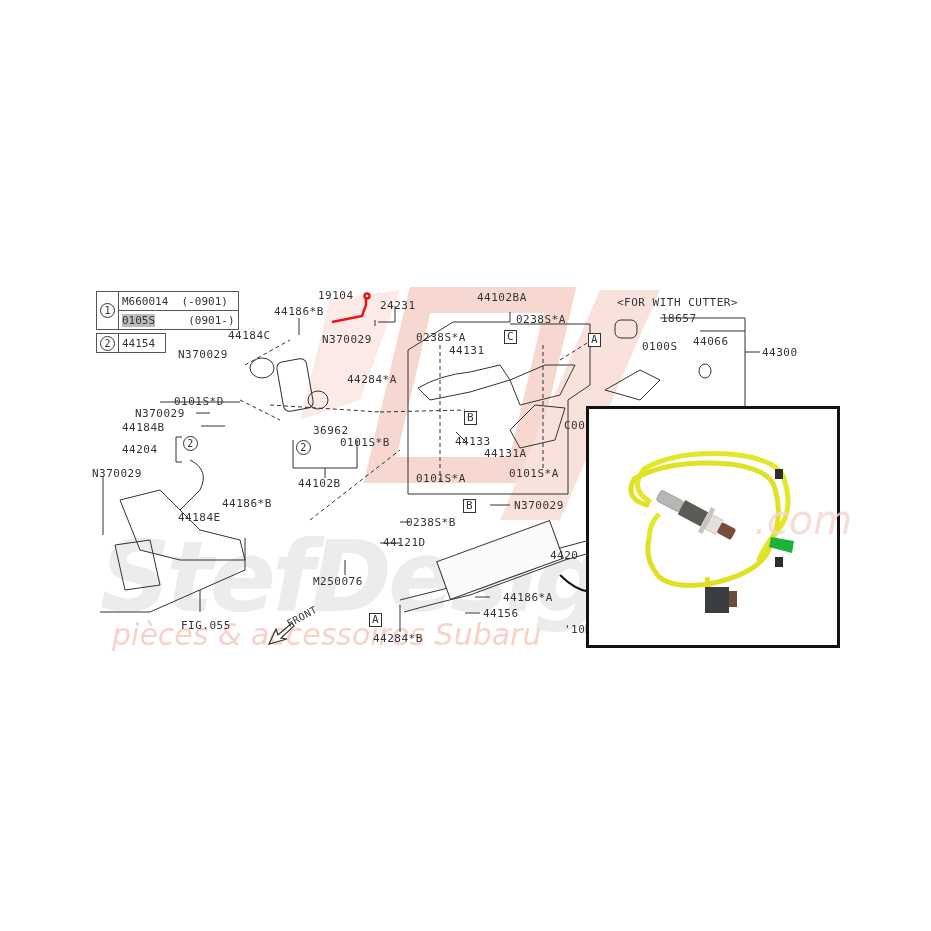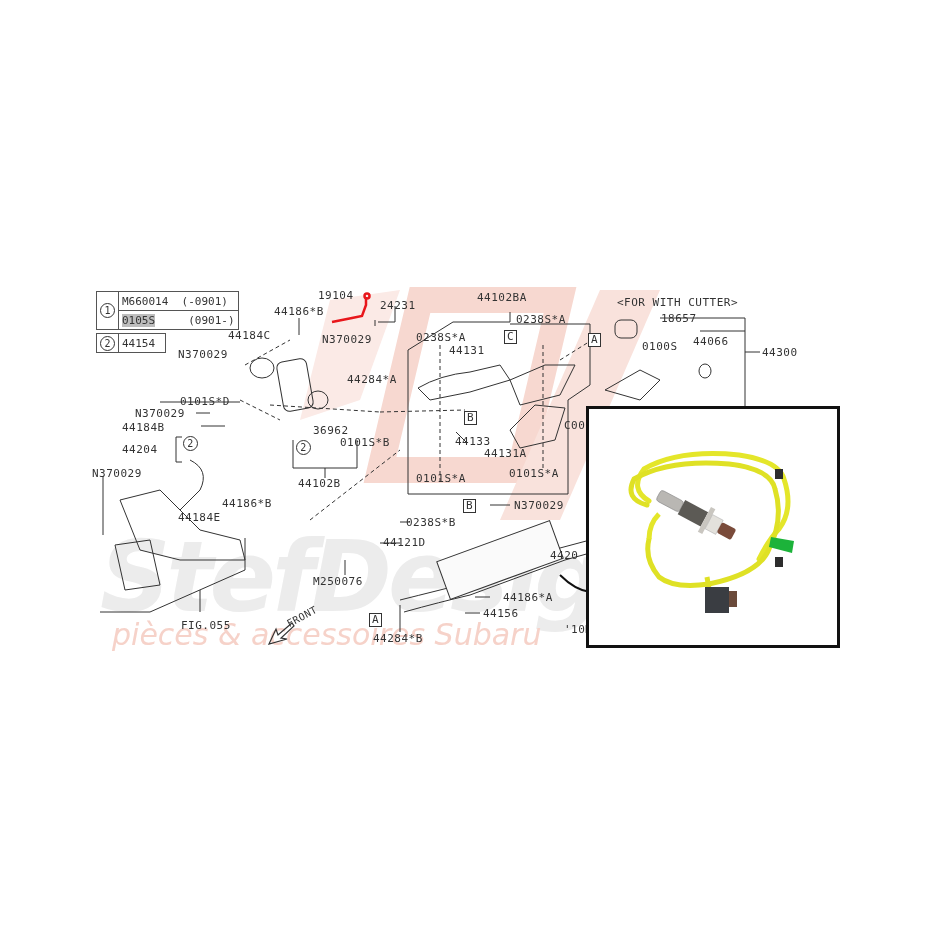--- a/index.html
+++ b/index.html
@@ -121,21 +121,21 @@
       </table>
   </div>
 
   <div class="lbl" style="left:318px;top:290px">19104</div>
   <div class="lbl" style="left:380px;top:300px">24231</div>
   <div class="lbl" style="left:274px;top:306px">44186*B</div>
   <div class="lbl" style="left:228px;top:330px">44184C</div>
   <div class="lbl" style="left:178px;top:349px">N370029</div>
   <div class="lbl" style="left:322px;top:334px">N370029</div>
   <div class="lbl" style="left:347px;top:374px">44284*A</div>
-  <div class="lbl" style="left:180px;top:396px">0101S*D</div>
+  <div class="lbl" style="left:174px;top:396px">0101S*D</div>
   <div class="lbl" style="left:135px;top:408px">N370029</div>
   <div class="lbl" style="left:122px;top:422px">44184B</div>
   <div class="lbl" style="left:122px;top:444px">44204</div>
   <div class="lbl" style="left:183px;top:436px"><span class="circ">2</span></div>
   <div class="lbl" style="left:92px;top:468px">N370029</div>
   <div class="lbl" style="left:222px;top:498px">44186*B</div>
   <div class="lbl" style="left:178px;top:512px">44184E</div>
   <div class="lbl" style="left:313px;top:425px">36962</div>
   <div class="lbl" style="left:296px;top:440px"><span class="circ">2</span></div>
   <div class="lbl" style="left:340px;top:437px">0101S*B</div>
@@ -197,15 +197,16 @@
         <rect x="62" y="102" width="26" height="12" rx="3" fill="#b9b7b3" stroke="#888" stroke-width="0.6"></rect>
         <rect x="88" y="100" width="26" height="16" fill="#5c5a55"></rect>
         <rect x="114" y="94" width="5" height="28" fill="#c9c6c0"></rect>
         <rect x="119" y="100" width="12" height="16" fill="#e3e1dc" stroke="#aaa" stroke-width="0.5"></rect>
         <rect x="131" y="102" width="16" height="12" rx="2" fill="#7a4b3a"></rect>
       </g>
 
       <rect x="116" y="178" width="24" height="26" fill="#3a3d42"></rect>
       <rect x="140" y="182" width="8" height="16" fill="#6b4b3b"></rect>
     </svg>
+    <div class="wm" style="left:165px;top:88px;font-size:40px;color:#f4d6cf;opacity:0.8;">.com</div>
   </div>
 
 </div>
 
 </body></html>

